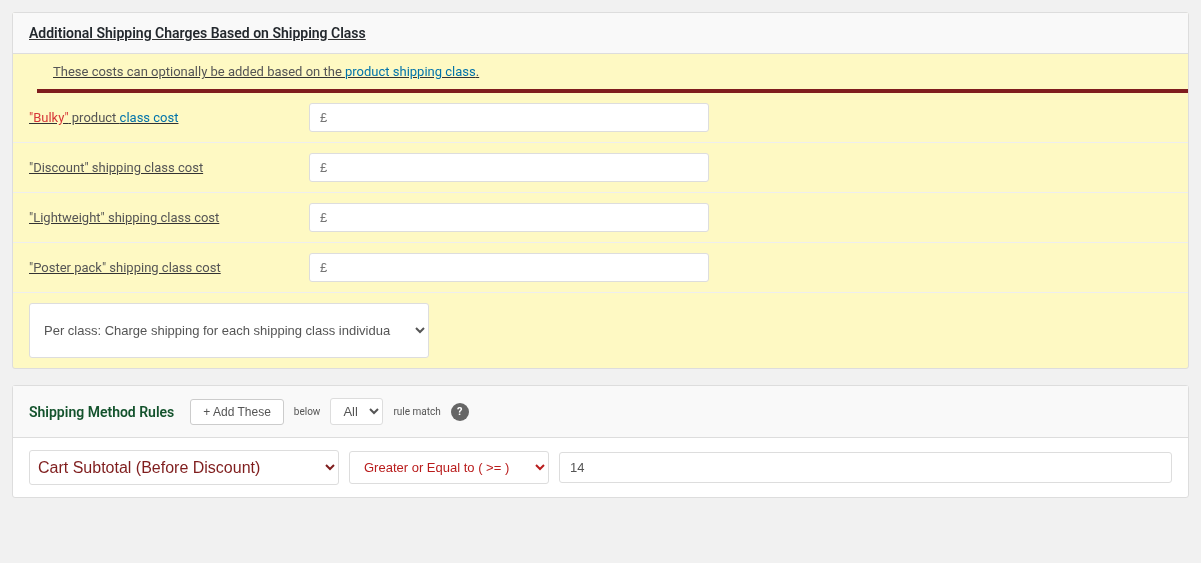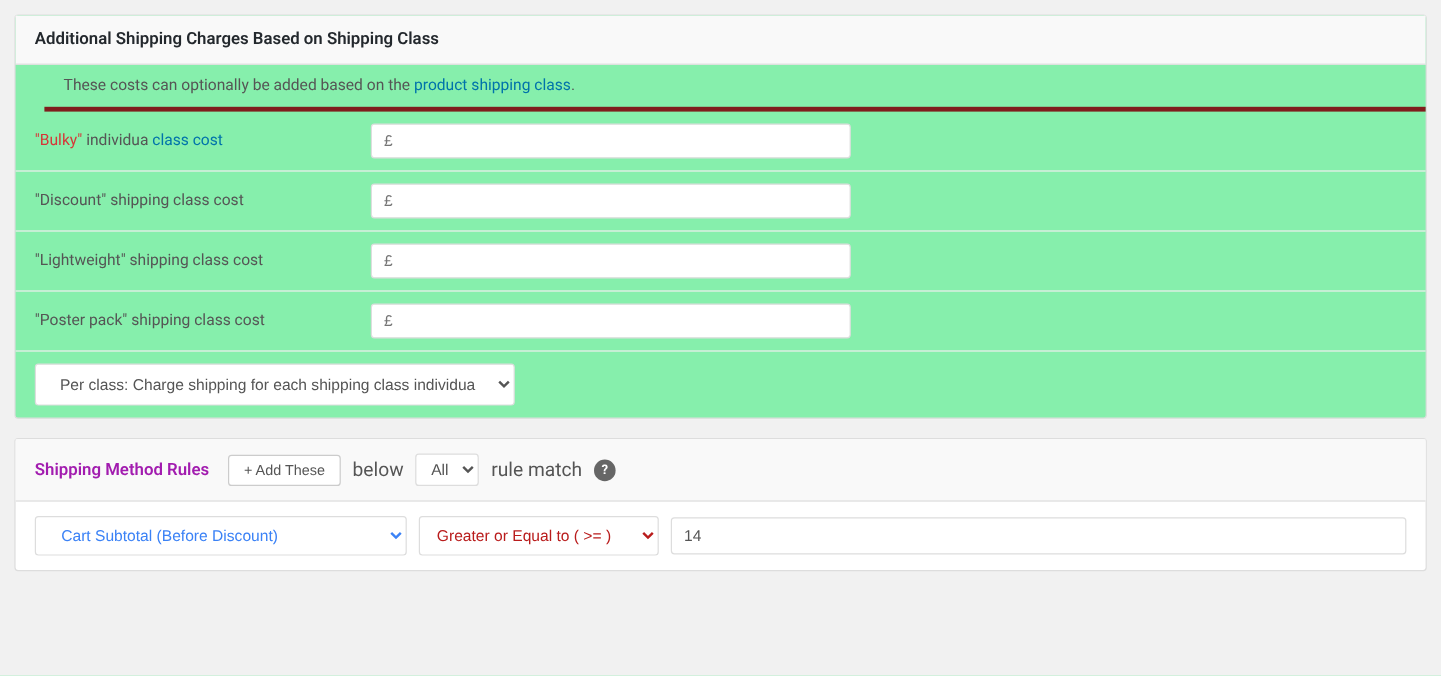--- a/index.html
+++ b/index.html
@@ -9,24 +9,25 @@
       background: #f1f1f1;
       color: #333;
     }
     .page-wrapper {
       width: 1201px;
       min-height: 563px;
       background: #f1f1f1;
       padding: 12px;
     }
     .section-box {
-      background: #86efac;
+      background: #fef9c3;
       border: 1px solid #ddd;
       border-radius: 3px;
       margin-bottom: 16px;
+      text-decoration: underline;
     }
     .section-header {
       background: #f9f9f9;
       border-bottom: 1px solid #ddd;
       padding: 12px 16px;
       font-size: 14px;
       font-weight: 600;
       color: #23282d;
     }
     .info-row {
@@ -69,60 +70,59 @@
       padding: 6px 10px;
       font-size: 13px;
       color: #555;
       background: #fff;
       outline: none;
     }
     .field-input select {
       width: 100%;
       border: 1px solid #ddd;
       border-radius: 3px;
-      padding: 8px 10px;
+      padding: 18px 10px;
       font-size: 13px;
       color: #555;
       background: #fff;
       outline: none;
       max-width: 400px;
-      text-align: center;
     }
 
     
     .rules-section {
       background: #fff;
       border: 1px solid #ddd;
       border-radius: 3px;
     }
     .rules-header {
       background: #f9f9f9;
       border-bottom: 1px solid #ddd;
       padding: 12px 16px;
       display: flex;
       align-items: center;
       gap: 10px;
     }
     .rules-title {
       font-size: 14px;
       font-weight: 600;
-      color: #a21caf;
+      color: #14532d;
       margin-right: 6px;
     }
     .add-rule-btn {
       background: #fff;
       border: 1px solid #ccc;
       border-radius: 3px;
       padding: 5px 12px;
       font-size: 12px;
       color: #555;
       cursor: pointer;
     }
     .rules-header-text {
-      font-size: 16px;
+      font-size: 10px;
       color: #555;
     }
     .rules-header select {
       border: 1px solid #ddd;
       border-radius: 3px;
       padding: 4px 8px;
       font-size: 13px;
       color: #555;
       background: #fff;
     }
@@ -142,23 +142,23 @@
     .rule-row {
       display: flex;
       align-items: center;
       padding: 12px 16px;
       gap: 10px;
     }
     .rule-select-cart {
       width: 310px;
       border: 1px solid #ddd;
       border-radius: 3px;
-      padding: 7px 17px;
-      font-size: 13px;
-      color: #3b82f6;
+      padding: 7px 4px;
+      font-size: 16px;
+      color: #7f1d1d;
       background: #fff;
     }
     .rule-select-condition {
       width: 200px;
       border: 1px solid #ddd;
       border-radius: 3px;
       padding: 7px 10px;
       font-size: 13px;
       color: #b91c1c;
       background: #fff;
@@ -180,21 +180,21 @@
 
   <div class="section-box">
     <div class="section-header">Additional Shipping Charges Based on Shipping Class</div>
 
     <div class="info-row">
       <span>These costs can optionally be added based on the </span><a class="link-text" href="#">product shipping class</a><span>.</span>
     </div>
 
     <div class="field-row">
       <div class="field-label">
-        <span class="orange">"Bulky"</span><span> individua </span><span class="blue">class cost</span>
+        <span class="orange">"Bulky"</span><span> product </span><span class="blue">class cost</span>
       </div>
       <div class="field-input">
         <input type="text" placeholder="£" style="">
       </div>
     </div>
 
     <div class="field-row">
       <div class="field-label">
         <span>"Discount" shipping class cost</span>
       </div>

